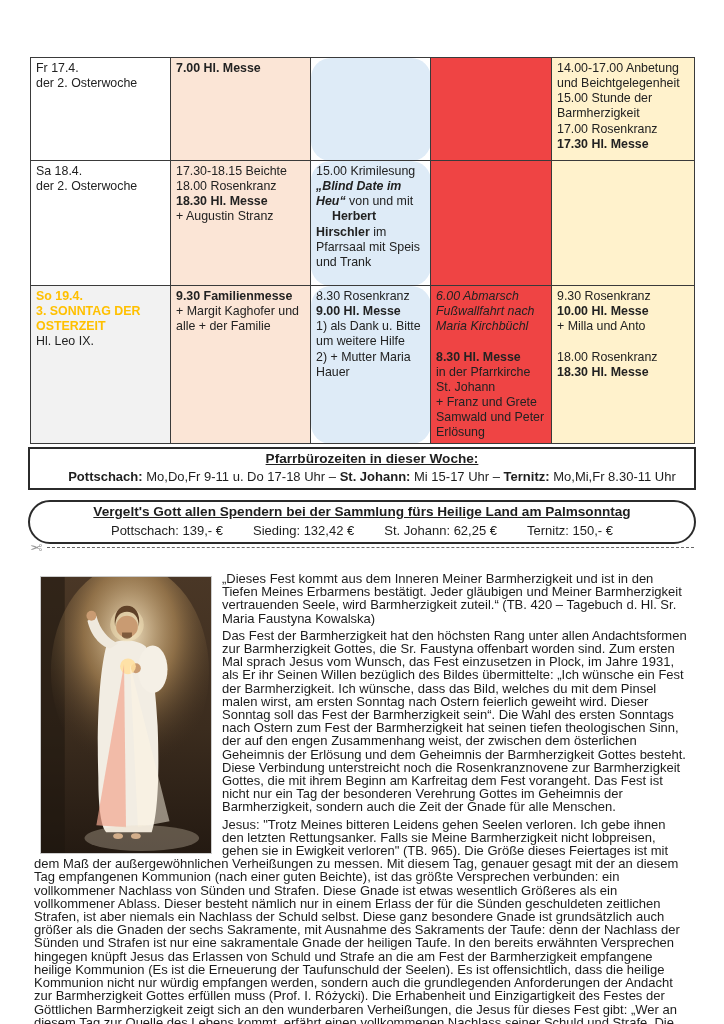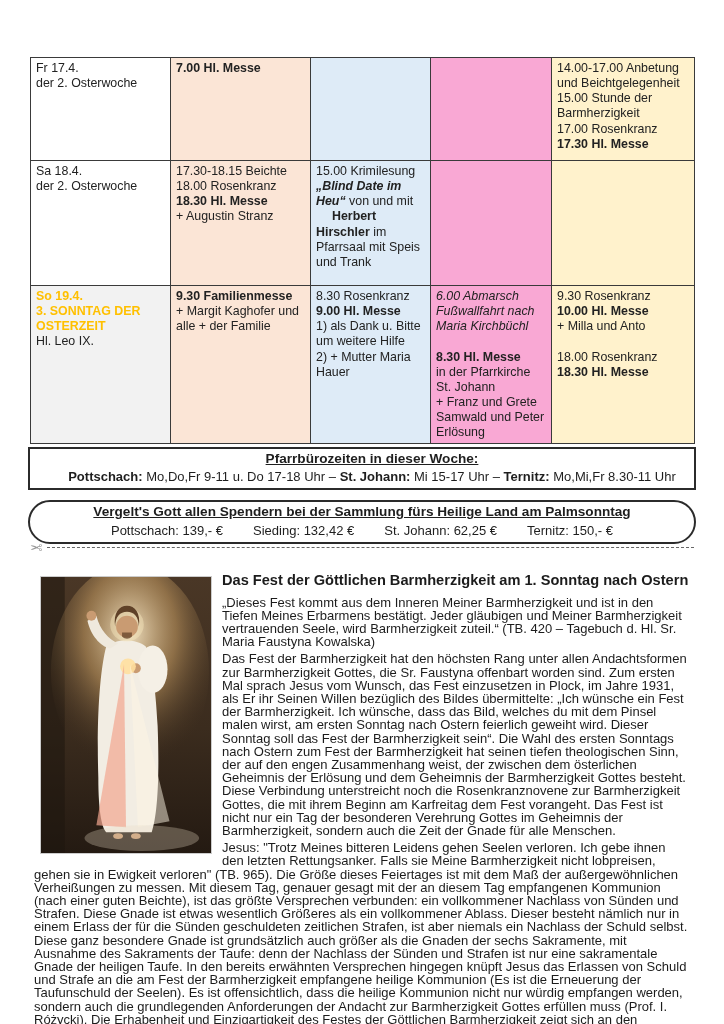--- a/index.html
+++ b/index.html
@@ -22,22 +22,22 @@
     padding: 3px 5px;
     font-size: 12.4px; line-height: 1.22; color: #222;
     overflow: hidden;
   }
   .schedule tr:nth-child(1) { height: 103px; }
   .schedule tr:nth-child(2) { height: 125px; }
   .schedule tr:nth-child(3) { height: 158px; }
   .c-white  { background: #ffffff; }
   .c-gray   { background: #f2f2f2; }
   .c-salmon { background: #fbe5d6; }
-  .c-blue   { background: #deebf7; }
-  .c-green  { background: #f9a8d4; }
+  .c-blue   { background: #deebf7; border-radius: 20px; }
+  .c-green  { background: #ef4444; }
   .c-yellow { background: #fff2cc; }
   .rt-line { display: block; }
 
   
   .box {
     position: absolute; left: 28px; width: 668px;
     border: 2px solid #2b2b2b;
     text-align: center; padding: 2px 4px 4px;
     color: #1e1e1e;
   }
@@ -201,19 +201,18 @@
         <path d="M82,60 C85,63 89,63 92,60 L92,56 L82,56 Z" fill="#6b4a2e" opacity="0.8"></path>
 
         <circle cx="88" cy="90" r="8" fill="#ffdf9e" opacity="0.9"></circle>
         <polygon points="84,88 56,250 86,252" fill="#f2a58f" opacity="0.7"></polygon>
         <polygon points="90,88 98,252 130,246" fill="#fdf6e3" opacity="0.5"></polygon>
         <ellipse cx="78" cy="261" rx="5" ry="3" fill="#c99b72"></ellipse>
         <ellipse cx="96" cy="261" rx="5" ry="3" fill="#c99b72"></ellipse>
         <ellipse cx="102" cy="263" rx="58" ry="13" fill="#e8d9c2" opacity="0.3"></ellipse>
       </svg>
     </div>
-    <div class="article-title">Das Fest der Göttlichen Barmherzigkeit am 1. Sonntag nach Ostern</div>
     <p>„Dieses Fest kommt aus dem Inneren Meiner Barmherzigkeit und ist in den Tiefen Meines Erbarmens bestätigt. Jeder gläubigen und Meiner Barmherzigkeit vertrauenden Seele, wird Barmherzigkeit zuteil.“ (TB. 420 – Tagebuch d. Hl. Sr. Maria Faustyna Kowalska)</p>
     <p>Das Fest der Barmherzigkeit hat den höchsten Rang unter allen Andachtsformen zur Barmherzigkeit Gottes, die Sr. Faustyna offenbart worden sind. Zum ersten Mal sprach Jesus vom Wunsch, das Fest einzusetzen in Plock, im Jahre 1931, als Er ihr Seinen Willen bezüglich des Bildes übermittelte: „Ich wünsche ein Fest der Barmherzigkeit. Ich wünsche, dass das Bild, welches du mit dem Pinsel malen wirst, am ersten Sonntag nach Ostern feierlich geweiht wird. Dieser Sonntag soll das Fest der Barmherzigkeit sein“. Die Wahl des ersten Sonntags nach Ostern zum Fest der Barmherzigkeit hat seinen tiefen theologischen Sinn, der auf den engen Zusammenhang weist, der zwischen dem österlichen Geheimnis der Erlösung und dem Geheimnis der Barmherzigkeit Gottes besteht. Diese Verbindung unterstreicht noch die Rosenkranznovene zur Barmherzigkeit Gottes, die mit ihrem Beginn am Karfreitag dem Fest vorangeht. Das Fest ist nicht nur ein Tag der besonderen Verehrung Gottes im Geheimnis der Barmherzigkeit, sondern auch die Zeit der Gnade für alle Menschen.</p>
     <p>Jesus: "Trotz Meines bitteren Leidens gehen Seelen verloren. Ich gebe ihnen den letzten Rettungsanker. Falls sie Meine Barmherzigkeit nicht lobpreisen, gehen sie in Ewigkeit verloren" (TB. 965). Die Größe dieses Feiertages ist mit dem Maß der außergewöhnlichen Verheißungen zu messen. Mit diesem Tag, genauer gesagt mit der an diesem Tag empfangenen Kommunion (nach einer guten Beichte), ist das größte Versprechen verbunden: ein vollkommener Nachlass von Sünden und Strafen. Diese Gnade ist etwas wesentlich Größeres als ein vollkommener Ablass. Dieser besteht nämlich nur in einem Erlass der für die Sünden geschuldeten zeitlichen Strafen, ist aber niemals ein Nachlass der Schuld selbst. Diese ganz besondere Gnade ist grundsätzlich auch größer als die Gnaden der sechs Sakramente, mit Ausnahme des Sakraments der Taufe: denn der Nachlass der Sünden und Strafen ist nur eine sakramentale Gnade der heiligen Taufe. In den bereits erwähnten Versprechen hingegen knüpft Jesus das Erlassen von Schuld und Strafe an die am Fest der Barmherzigkeit empfangene heilige Kommunion (Es ist die Erneuerung der Taufunschuld der Seelen). Es ist offensichtlich, dass die heilige Kommunion nicht nur würdig empfangen werden, sondern auch die grundlegenden Anforderungen der Andacht zur Barmherzigkeit Gottes erfüllen muss (Prof. I. Różycki). Die Erhabenheit und Einzigartigkeit des Festes der Göttlichen Barmherzigkeit zeigt sich an den wunderbaren Verheißungen, die Jesus für dieses Fest gibt: „Wer an diesem Tag zur Quelle des Lebens kommt, erfährt einen vollkommenen Nachlass seiner Schuld und Strafe. Die Menschheit wird keinen Frieden finden, solange sie sich nicht mit Vertrauen an Meine Barmherzigkeit wendet.“ (TB. 300)</p>
   </div>
 
 </div>
 
 </body></html>

